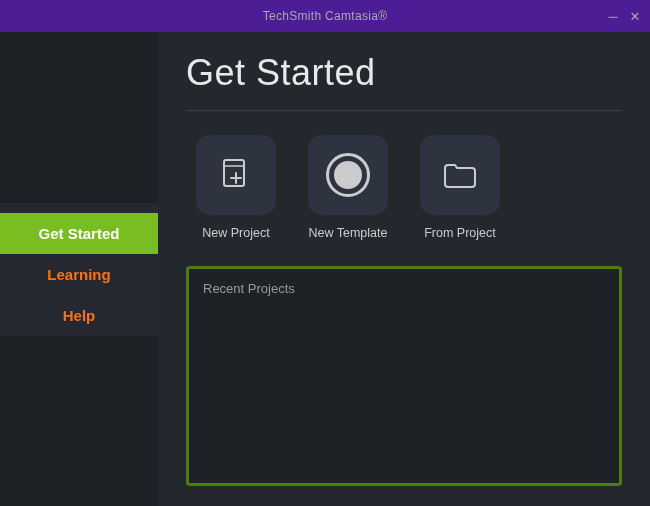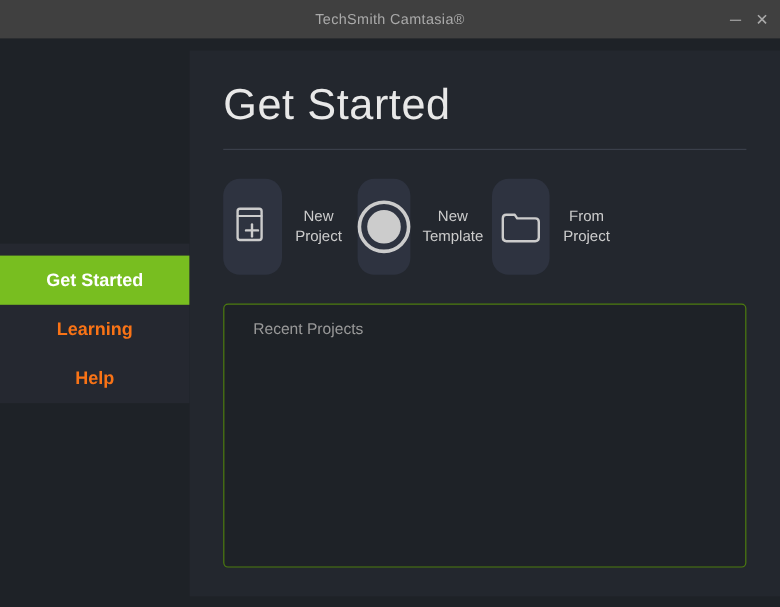--- a/index.html
+++ b/index.html
@@ -10,21 +10,21 @@
       font-family: 'Segoe UI', Arial, sans-serif;
       color: #fff;
       overflow: hidden;
       display: flex;
       flex-direction: column;
     }
 
     
     .titlebar {
       height: 32px;
-      background: #404040;
+      background: #4c1d95;
       display: flex;
       align-items: center;
       justify-content: center;
       position: relative;
       flex-shrink: 0;
     }
     .titlebar-title {
       font-size: 12px;
       color: #aaa;
       letter-spacing: 0.3px;
@@ -102,21 +102,21 @@
 
     
     .actions-row {
       display: flex;
       gap: 12px;
       margin-bottom: 24px;
     }
 
     .action-btn {
       display: flex;
-      flex-direction: row;
+      flex-direction: column;
       align-items: center;
       gap: 10px;
       cursor: pointer;
       width: 100px;
     }
 
     .action-icon-box {
       width: 80px;
       height: 80px;
       background: #2e3340;
@@ -157,23 +157,23 @@
     .recording-circle-inner {
       width: 28px;
       height: 28px;
       background: #ccc;
       border-radius: 50%;
     }
 
     
     .recent-projects-section {
       background: #1e2227;
-      border: 1px solid #4d7c0f;
+      border: 3px solid #4d7c0f;
       border-radius: 4px;
-      padding: 12px 24px;
+      padding: 12px 14px;
       min-height: 220px;
     }
 
     .recent-projects-label {
       font-size: 13px;
       color: #999;
       margin-bottom: 8px;
     }
   </style>
 </head>

